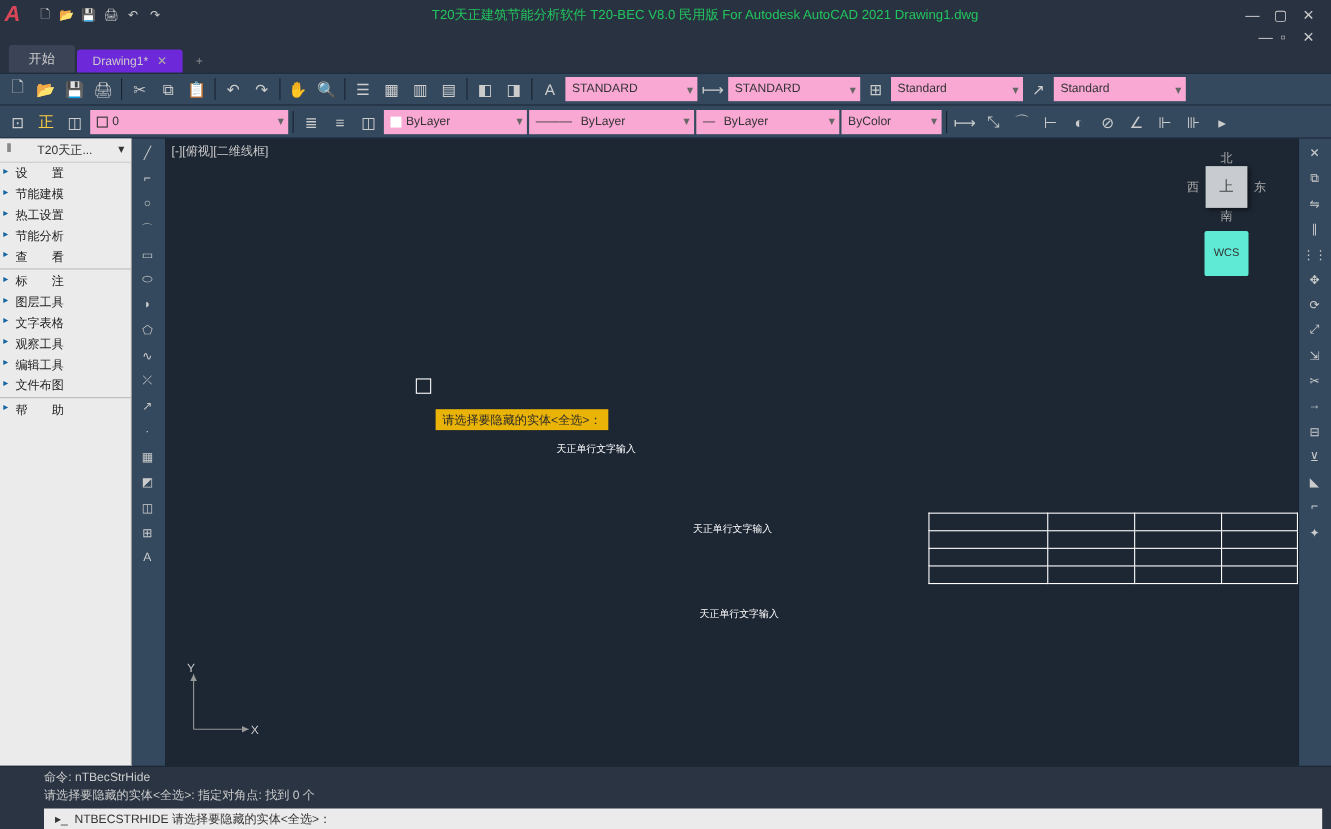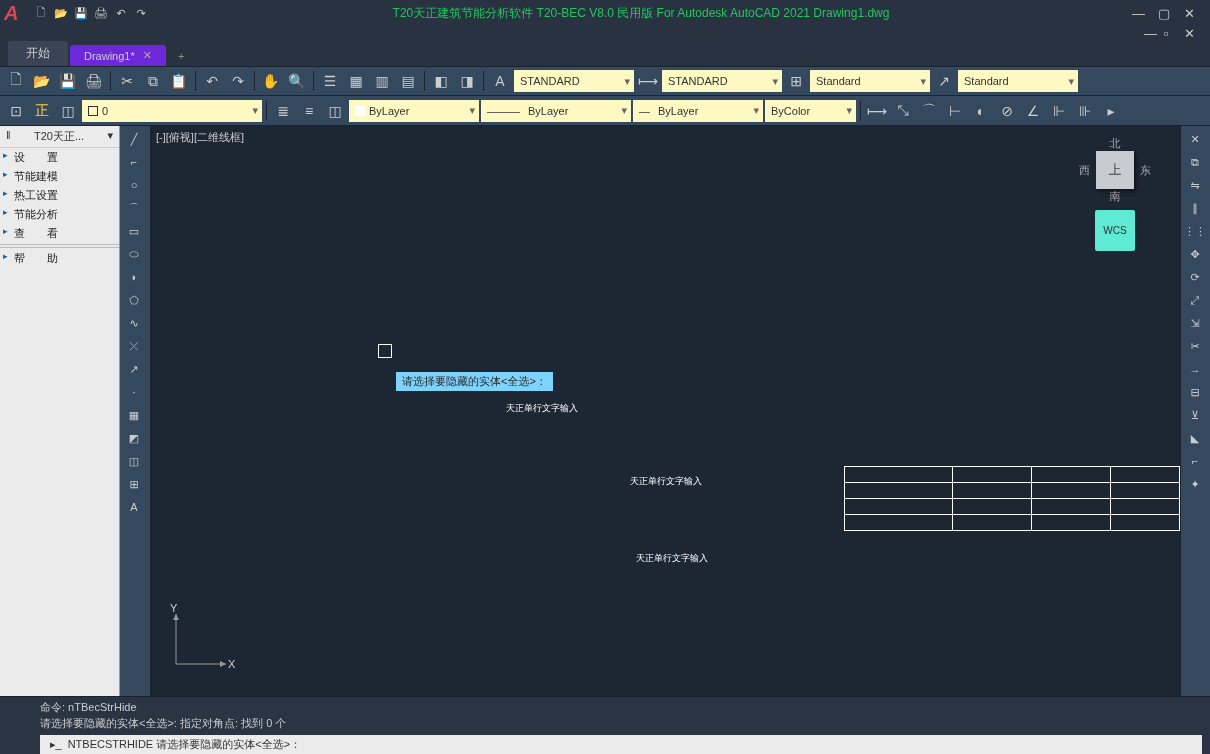--- a/index.html
+++ b/index.html
@@ -15,34 +15,34 @@
 .menu-item{padding:2px 6px;color:#ccc;cursor:pointer;font-size:12px}
 .tabbar{height:26px;display:flex;align-items:flex-end;padding-left:8px;gap:2px}
 .tab{padding:4px 18px;background:#3a4456;color:#ccc;cursor:pointer;font-size:12px;border-radius:3px 3px 0 0}
 .tab-file{padding:4px 14px;background:#6d28d9;display:flex;align-items:center;gap:8px;border-radius:3px 3px 0 0}
 .tab-close{color:#aaa;cursor:pointer}
 .tab-add{padding:4px 10px;color:#888;cursor:pointer}
 .toolbar{height:30px;background:#34495e;display:flex;align-items:center;padding:0 4px;gap:2px;border-top:1px solid #1a2332;border-bottom:1px solid #1a2332}
 .toolbar2{height:30px;background:#34495e;display:flex;align-items:center;padding:0 4px;gap:2px;border-bottom:1px solid #1a2332}
 .tool-btn{width:24px;height:24px;display:flex;align-items:center;justify-content:center;cursor:pointer;color:#ccc;font-size:14px}
 .tool-sep{width:1px;height:20px;background:#1a2332;margin:0 2px}
-.dropdown{height:22px;background:#fef9c3;color:#333;padding:0 18px 0 6px;display:flex;align-items:center;cursor:pointer;position:relative;font-size:11px}
+.dropdown{height:22px;background:#f9a8d4;color:#333;padding:0 18px 0 6px;display:flex;align-items:center;cursor:pointer;position:relative;font-size:11px}
 .dropdown::after{content:"▾";position:absolute;right:4px;color:#666}
 .main{display:flex;height:570px}
 .sidebar-left{width:120px;background:#ebebeb;border-right:1px solid #999;display:flex;flex-direction:column}
 .sidebar-title{padding:3px 6px;background:#ebebeb;color:#333;font-size:11px;border-bottom:1px solid #ccc;display:flex;justify-content:space-between}
 .tree-item{padding:2px 4px 2px 14px;color:#222;cursor:pointer;font-size:11px;position:relative}
 .tree-item::before{content:"▸";position:absolute;left:3px;color:#1464a0;font-size:9px}
 .tree-sep{height:1px;background:#bbb;margin:1px 0}
 .draw-toolbar{width:30px;background:#34495e;display:flex;flex-direction:column;padding:2px 0;gap:1px}
 .draw-btn{width:28px;height:22px;display:flex;align-items:center;justify-content:center;cursor:pointer;color:#ccc}
 .canvas{flex:1;background:#1d2633;position:relative}
 .canvas-label{position:absolute;top:4px;left:6px;color:#ccc;font-size:11px}
 .cursor-box{position:absolute;top:218px;left:228px;width:14px;height:14px;border:1px solid #fff}
-.prompt-box{position:absolute;top:246px;left:246px;background:#7dd3fc;color:#2a2a2a;padding:2px 6px;font-size:11px}
+.prompt-box{position:absolute;top:246px;left:246px;background:#eab308;color:#2a2a2a;padding:2px 6px;font-size:11px}
 .text-label{position:absolute;color:#fff;font-size:9px}
 .drawing-table{position:absolute;top:340px;left:694px;border-collapse:collapse}
 .drawing-table td{border:1px solid #fff;height:16px}
 .viewcube{position:absolute;top:10px;right:20px;width:90px;height:100px;display:flex;flex-direction:column;align-items:center}
 .cube-face{width:38px;height:38px;background:#c8ccd0;color:#444;display:flex;align-items:center;justify-content:center;font-size:13px;box-shadow:2px 2px 4px rgba(0,0,0,0.5)}
 .cube-dir{color:#aaa;font-size:11px}
 .wcs-badge{background:#5eead4;color:#333;padding:15px 8px;font-size:10px;margin-top:6px;border-radius:2px}
 .ucs-axis{position:absolute;bottom:20px;left:16px;color:#888}
 .right-toolbar{width:30px;background:#34495e;display:flex;flex-direction:column;padding:2px 0;gap:1px;border-left:1px solid #1a2332}
 .cmdline-area{background:#2a3442;border-top:1px solid #1a2332}
@@ -170,20 +170,28 @@
         <span>▾</span>
       </div>
     <div id="tree1">
         <div class="tree-item">设　　置</div>
         <div class="tree-item">节能建模</div>
         <div class="tree-item">热工设置</div>
         <div class="tree-item">节能分析</div>
         <div class="tree-item">查　　看</div>
       </div>
     <div class="tree-sep"></div>
+    <div id="tree2">
+        <div class="tree-item">标　　注</div>
+        <div class="tree-item">图层工具</div>
+        <div class="tree-item">文字表格</div>
+        <div class="tree-item">观察工具</div>
+        <div class="tree-item">编辑工具</div>
+        <div class="tree-item">文件布图</div>
+      </div>
     <div class="tree-sep"></div>
     <div id="tree3">
         <div class="tree-item">帮　　助</div>
       </div>
   </div>
 
   <div class="draw-toolbar">
     <div class="draw-btn">╱</div>
     <div class="draw-btn">⌐</div>
     <div class="draw-btn">○</div>

